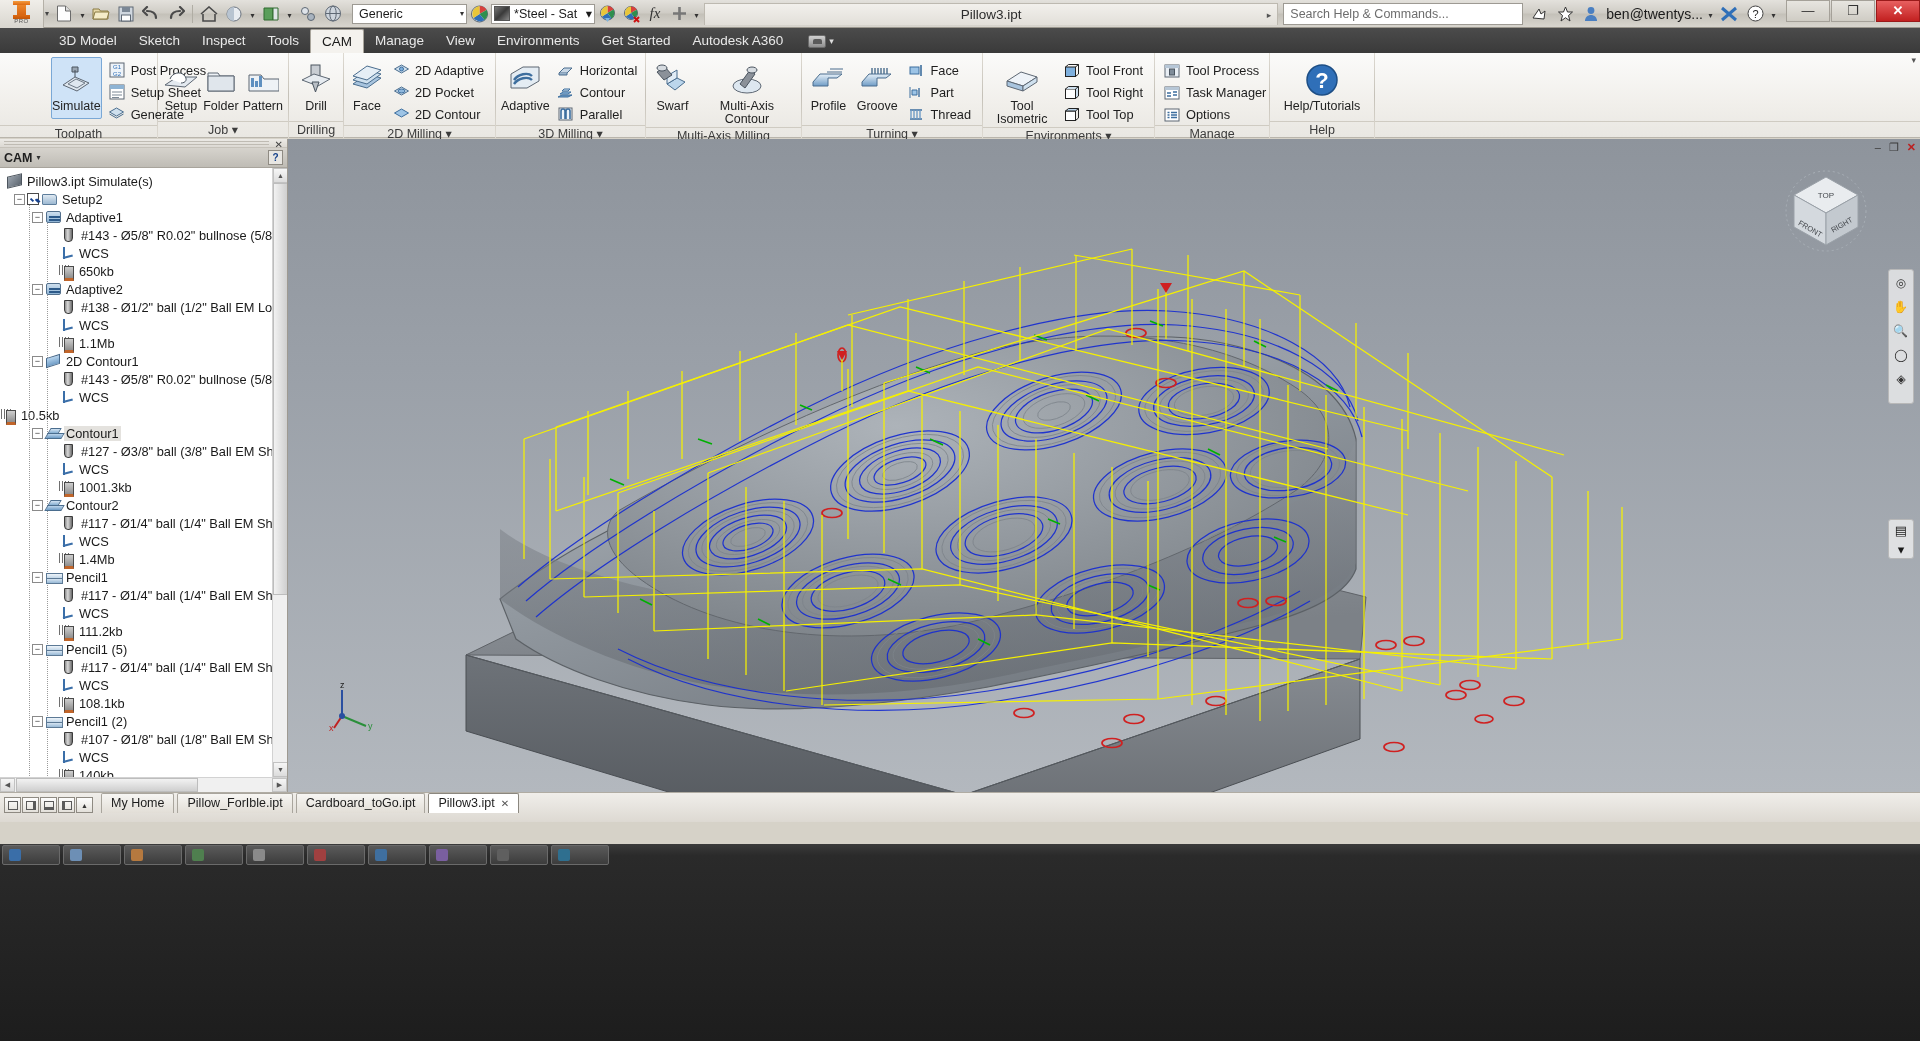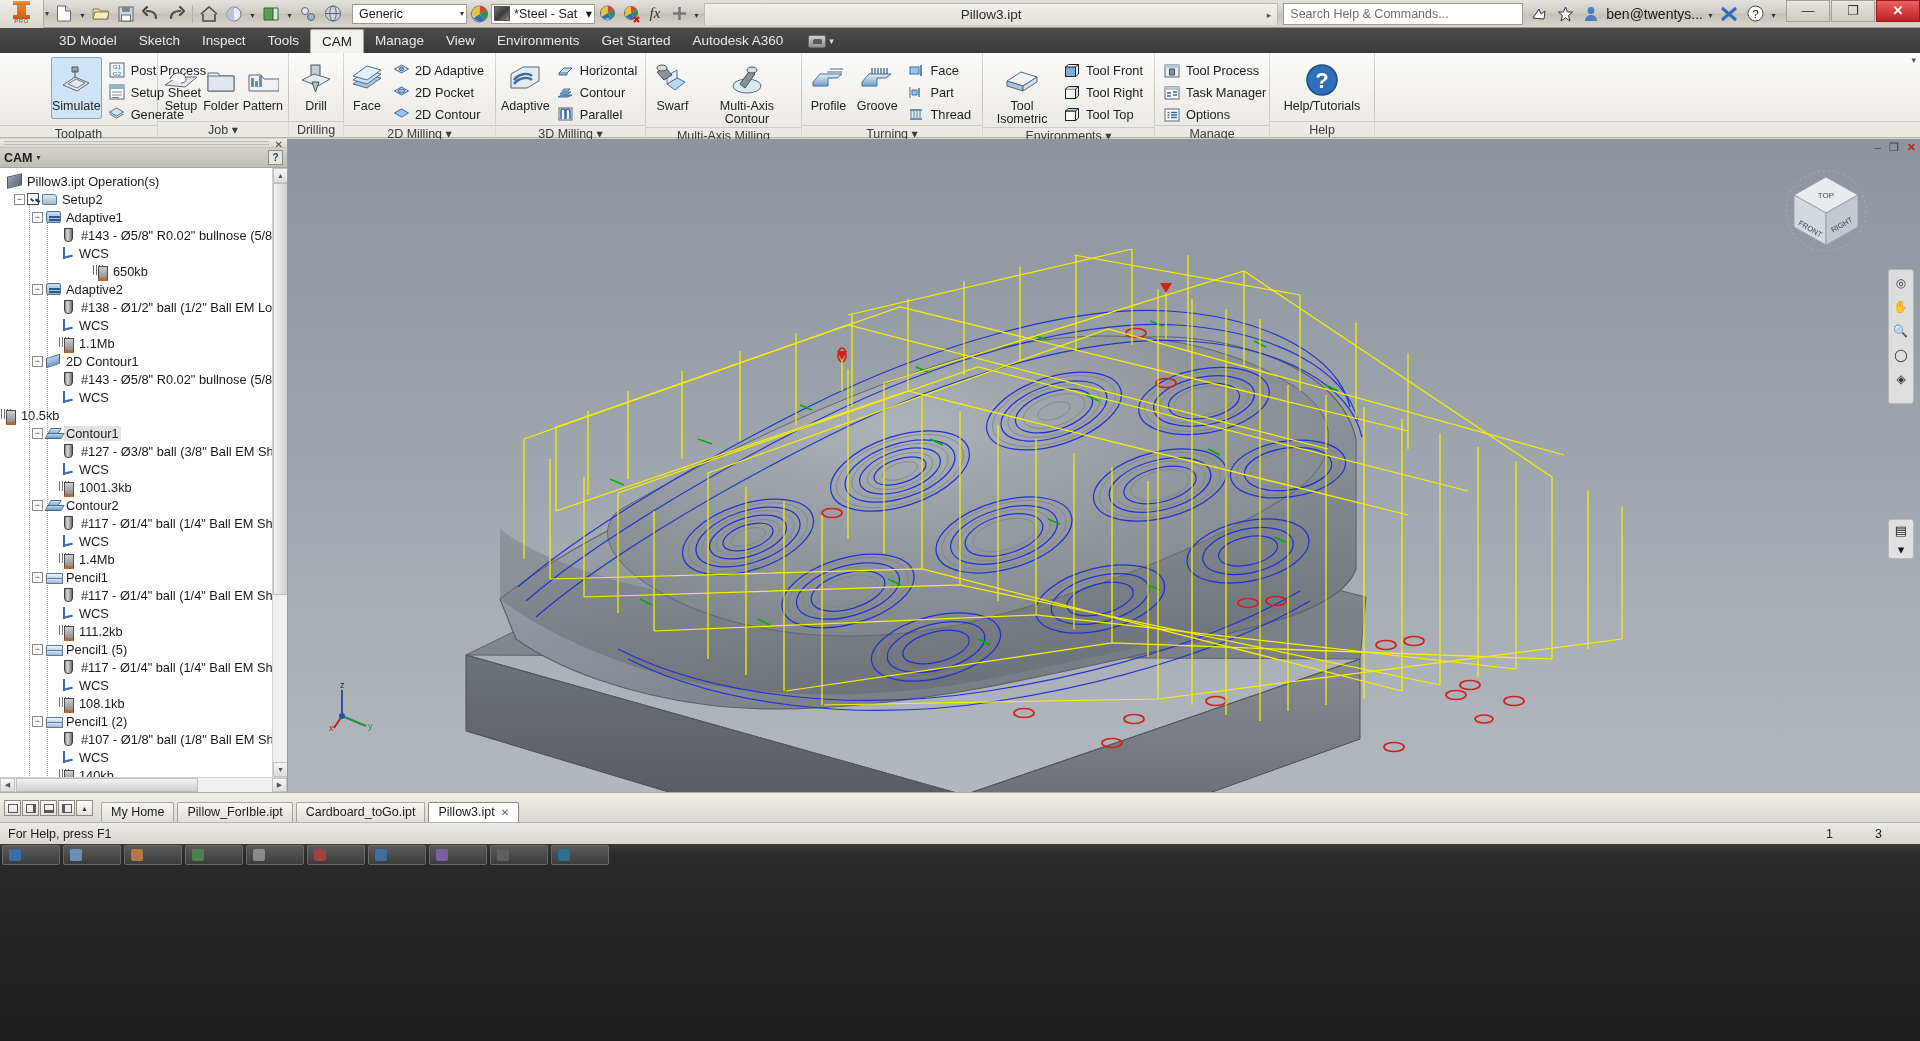--- a/index.html
+++ b/index.html
@@ -258,21 +258,21 @@
     position:absolute; top:0; width:15px;height:14px;
     background:linear-gradient(to bottom,#f6f6f6,#dcdcdc); border:1px solid #c2c2c2;
     font-size:7px; text-align:center; line-height:12px; color:#555;}
   .hscroll .lf{left:0;} .hscroll .rt{right:0;}
   .hscroll .thumb{position:absolute;top:0;height:14px;background:linear-gradient(to bottom,#f2f2f2,#cfcfcf);border:1px solid #bdbdbd;}
 
   
   .doctabs{
     position:absolute; left:0; top:792px; width:1920px; height:30px;
     background:linear-gradient(to bottom,#f0eeea,#ddd9d2);
-    border-top:1px solid #b0aca3; display:flex; align-items:flex-end; padding-left:4px;
+    border-top:1px solid #b0aca3; display:flex; align-items:flex-start; padding-left:4px;
   }
   .vwbtns{ display:flex; align-items:center; height:26px; gap:1px; padding-bottom:2px;}
   .vwb{width:17px;height:16px;border:1px solid #8e8a82;background:linear-gradient(to bottom,#fdfdfd,#e3e0da);
        display:flex;align-items:center;justify-content:center;}
   .vwb i{display:block;border:1px solid #5a5a5a;}
   .dtab{
     height:20px; line-height:19px; padding:0 9px; font-size:12.5px; color:#1c1c1c;
     background:linear-gradient(to bottom,#f7f6f3,#e2ded7);
     border:1px solid #a9a59d; border-bottom:none; margin-right:3px;
     border-radius:2px 2px 0 0; white-space:nowrap; display:flex; align-items:center; gap:6px;
@@ -899,21 +899,21 @@
 
     <div class="tree">
 
       <div class="tree-vline" style="left:29px;top:30px;height:762px;"></div>
       <div class="tree-vline" style="left:47px;top:48px;height:744px;"></div>
 
       <div class="trow" style="padding-left:6px;">
         <span class="ti">
             <i class="ti-doc"></i>
           </span>
-        <span class="lbl">Pillow3.ipt Operation(s)</span>
+        <span class="lbl">Pillow3.ipt Simulate(s)</span>
       </div>
 
       <div class="trow" style="padding-left:14px;">
         <span class="exp">−</span>
         <span class="ti-chk"></span>
         <span class="ti">
             <i class="ti-setup"></i>
           </span>
         <span class="lbl">Setup2</span>
       </div>
@@ -930,21 +930,21 @@
             <i class="ti-tool"></i>
           </span>
         <span class="lbl">#143 - Ø5/8" R0.02" bullnose (5/8" Ro</span>
       </div>
       <div class="trow" style="padding-left:58px;">
         <span class="ti">
             <i class="ti-wcs"></i>
           </span>
         <span class="lbl">WCS</span>
       </div>
-      <div class="trow" style="padding-left:92px;">
+      <div class="trow" style="padding-left:58px;">
         <span class="ti">
             <i class="ti-ncfile"></i>
           </span>
         <span class="lbl">650kb</span>
       </div>
 
       <div class="trow" style="padding-left:32px;">
         <span class="exp">−</span>
         <span class="ti">
             <i class="ti-adapt"></i>
@@ -1487,27 +1487,20 @@
     </div>
     <div class="dtab">
       <span>Cardboard_toGo.ipt</span>
     </div>
     <div class="dtab active">
       <span>Pillow3.ipt</span>
       <span class="x">✕</span>
     </div>
   </div>
 
-  <div class="statusbar">
-    <span>For Help, press F1</span>
-    <span class="right">
-      <span>1</span>
-      <span>3</span>
-    </span>
-  </div>
 
   <div class="taskbar">
     <div class="tb-row">
       <div class="tb-item">
           <span class="tb-dot" style="background:#3a6ea8;"></span>
         </div>
       <div class="tb-item">
           <span class="tb-dot" style="background:#6d8fb5;"></span>
         </div>
       <div class="tb-item">

